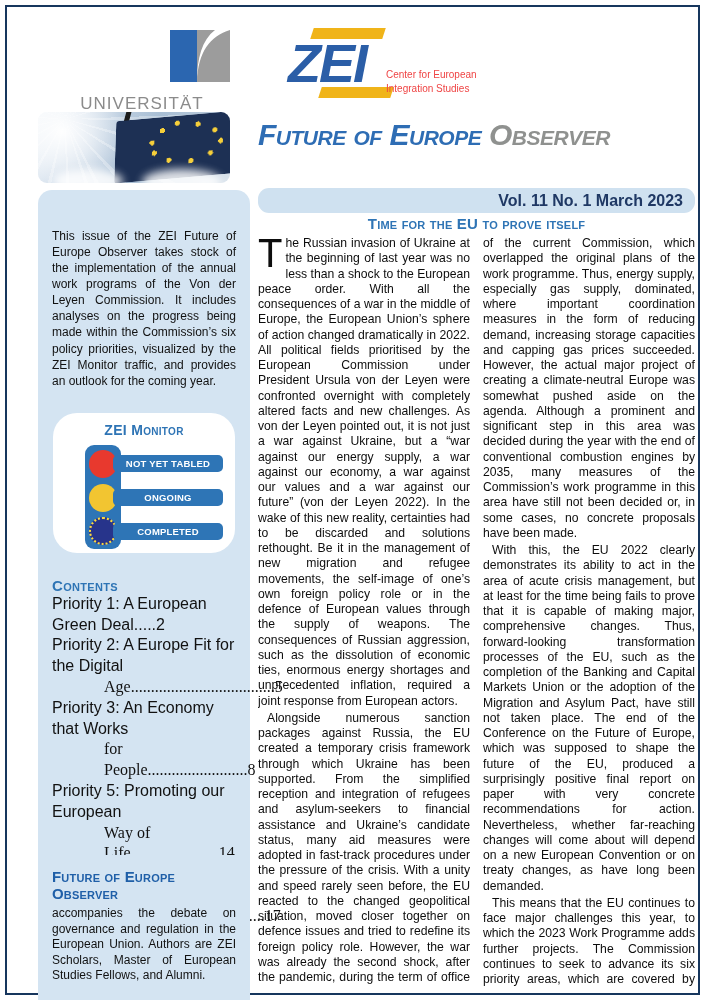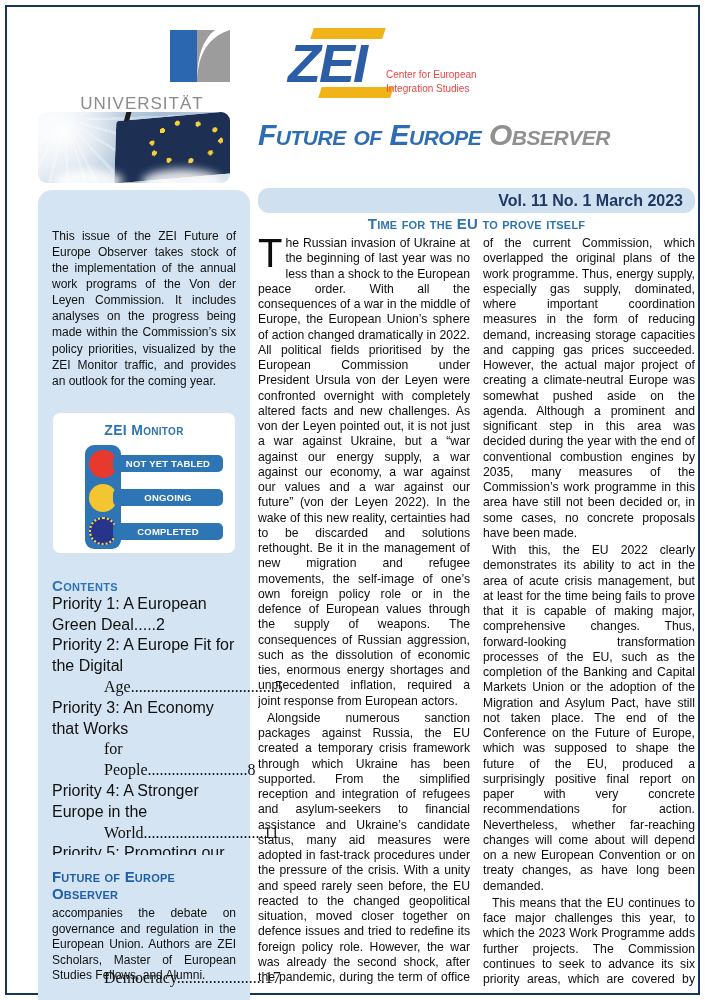--- a/index.html
+++ b/index.html
@@ -48,21 +48,21 @@
       radial-gradient(circle 2.6px at 38% 22%, #f6cf3a 98%, transparent); }
   .flag-pole { position:absolute; left:45%; top:-4px; width:5px; height:26px; background:#1c1c1c; transform:rotate(15deg); border-radius:2px; }
   .cloud { position:absolute; background:#fff; border-radius:50%; filter:blur(4px); opacity:.85; }
   .cloud.c1 { left:8%; bottom:-10px; width:70px; height:24px; }
   .cloud.c2 { right:4%; bottom:-12px; width:80px; height:26px; }
 
   
   .sidebar { position:absolute; left:38px; top:190px; width:212px; height:835px; background:#d4e4f2; border-radius:14px; }
   .intro { padding:38px 14px 0 14px; font-size:12px; line-height:1.34; text-align:justify; color:#111; }
 
-  .monitor-card { margin:24px auto 0; width:182px; height:140px; background:#fff; border-radius:7px; padding-top:9px; }
+  .monitor-card { margin:24px auto 0; width:182px; height:140px; background:#fff; border-radius:24px; padding-top:9px; }
   .monitor-title { text-align:center; color:#2e74b5; font-weight:bold; font-variant:small-caps; font-size:14px; letter-spacing:.3px; }
   .tl-wrap { position:relative; margin:7px 10px 0 10px; height:104px; }
   .tl-body { position:absolute; left:22px; top:0; width:36px; height:104px; background:#2e75b6; border-radius:9px; }
   .tl-light { position:absolute; left:26px; width:28px; height:28px; border-radius:50%; }
   .tl-red { top:5px; background:#e8392e; }
   .tl-yellow { top:39px; background:#f2c531; }
   .tl-eu { top:72px; background:#27348b; border:2px dotted #ffd93b; }
   .tl-pill { position:absolute; left:50px; width:110px; height:17px; background:#2e75b6; border-radius:5px;
              color:#fff; font-weight:bold; font-size:9.5px; text-align:center; line-height:17px; letter-spacing:.2px; }
   .tl-pill.p1 { top:10px; }
@@ -155,24 +155,20 @@
       </div>
       <div class="toc-item">
         <div class="toc-line1">Priority 2: A Europe Fit for the Digital</div>
         <div class="toc-line2">Age....................................5</div>
       </div>
       <div class="toc-item">
         <div class="toc-line1">Priority 3: An Economy that Works</div>
         <div class="toc-line2">for People.........................8</div>
       </div>
       <div class="toc-item">
-        <div class="toc-line1">Priority 4: A Stronger Europe in the</div>
-        <div class="toc-line2">World..............................11</div>
-      </div>
-      <div class="toc-item">
         <div class="toc-line1">Priority 5: Promoting our European</div>
         <div class="toc-line2">Way of Life......................14</div>
       </div>
       <div class="toc-item">
         <div class="toc-line1">Priority 6: A New Push for European</div>
         <div class="toc-line2">Democracy......................17</div>
       </div>
     </div>
   </div>
 

